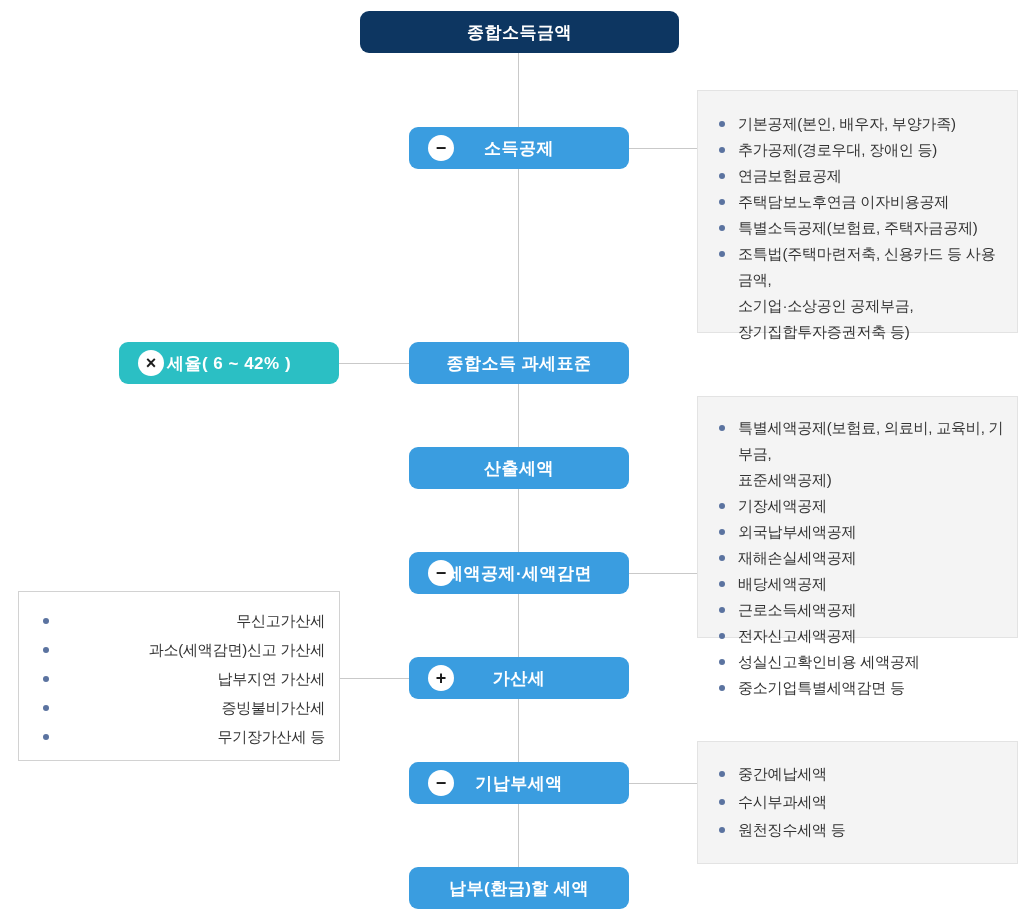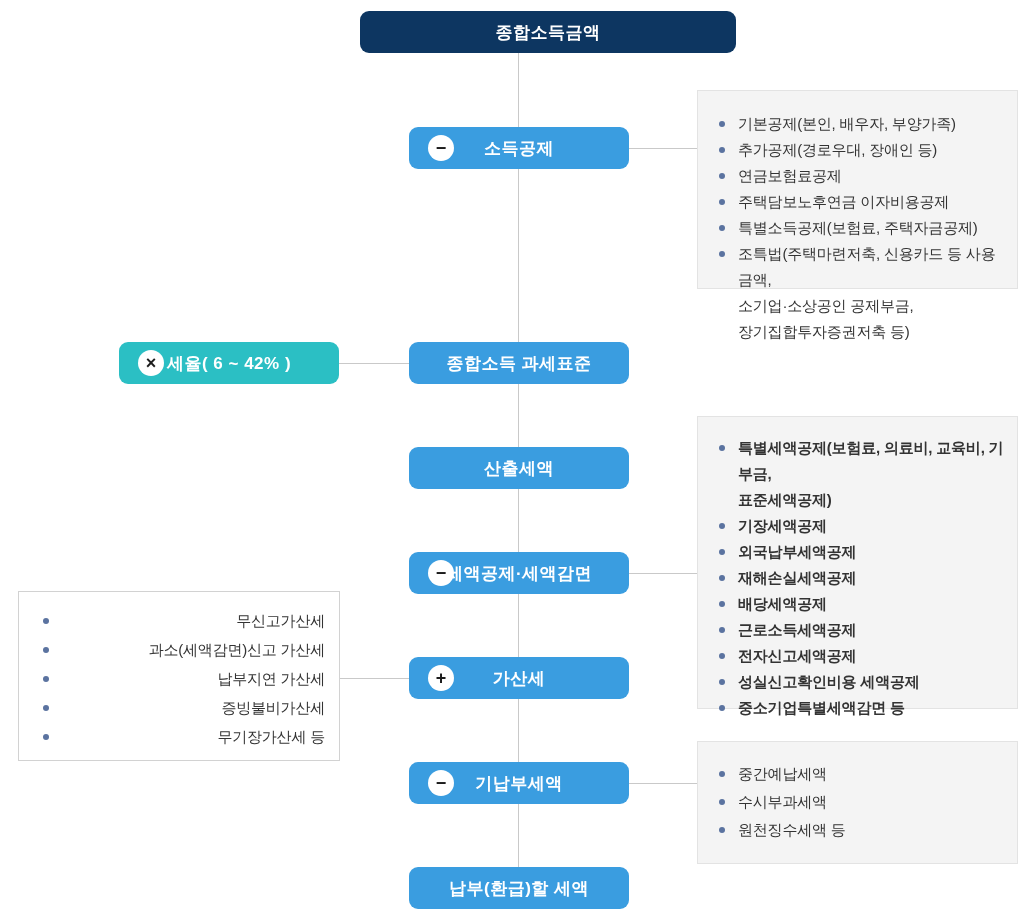--- a/index.html
+++ b/index.html
@@ -29,21 +29,21 @@
     justify-content: center;
     z-index: 3;
   }
   .node .node-label {
     color: #ffffff;
     font-size: 17px;
     font-weight: bold;
     letter-spacing: 0.5px;
     white-space: nowrap;
   }
-  .node.navy { background: #0d3661; left: 360px; width: 376px; }
+  .node.navy { background: #0d3661; left: 360px; width: 319px; }
   .node.blue { background: #3a9de0; left: 409px; width: 220px; }
   .node.teal { background: #2bbfc4; left: 119px; width: 220px; }
 
   .op-icon {
     position: absolute;
     left: 19px;
     top: 50%;
     transform: translateY(-50%);
     width: 26px;
     height: 26px;
@@ -85,26 +85,26 @@
     margin-right: 13px;
   }
   .li-text {
     font-size: 15px;
     color: #333333;
     white-space: pre-line;
     letter-spacing: -0.2px;
   }
 
   
-  #panel-income-deduction { left: 697px; top: 90px;  width: 321px; height: 199px; padding: 20px 14px 0 21px; }
+  #panel-income-deduction { left: 697px; top: 90px;  width: 321px; height: 243px; padding: 20px 14px 0 21px; }
   #panel-income-deduction li { line-height: 26px; }
   #panel-income-deduction .bullet { margin-top: 10px; }
   #panel-income-deduction .li-text { line-height: 26px; }
 
-  #panel-tax-credit { left: 697px; top: 416px; width: 321px; height: 293px; padding: 18px 10px 0 21px; font-weight: bold; }
+  #panel-tax-credit { left: 697px; top: 396px; width: 321px; height: 242px; padding: 18px 10px 0 21px; }
   #panel-tax-credit li { line-height: 26px; }
   #panel-tax-credit .bullet { margin-top: 10px; }
   #panel-tax-credit .li-text { line-height: 26px; }
 
   #panel-prepaid { left: 697px; top: 741px; width: 321px; height: 123px; padding: 18px 14px 12px 21px; }
   #panel-prepaid li { line-height: 28px; }
   #panel-prepaid .bullet { margin-top: 11px; }
   #panel-prepaid .li-text { line-height: 28px; }
 
   #panel-penalty { left: 18px; top: 591px; width: 322px; height: 170px; padding: 14px 14px 0 24px; }

